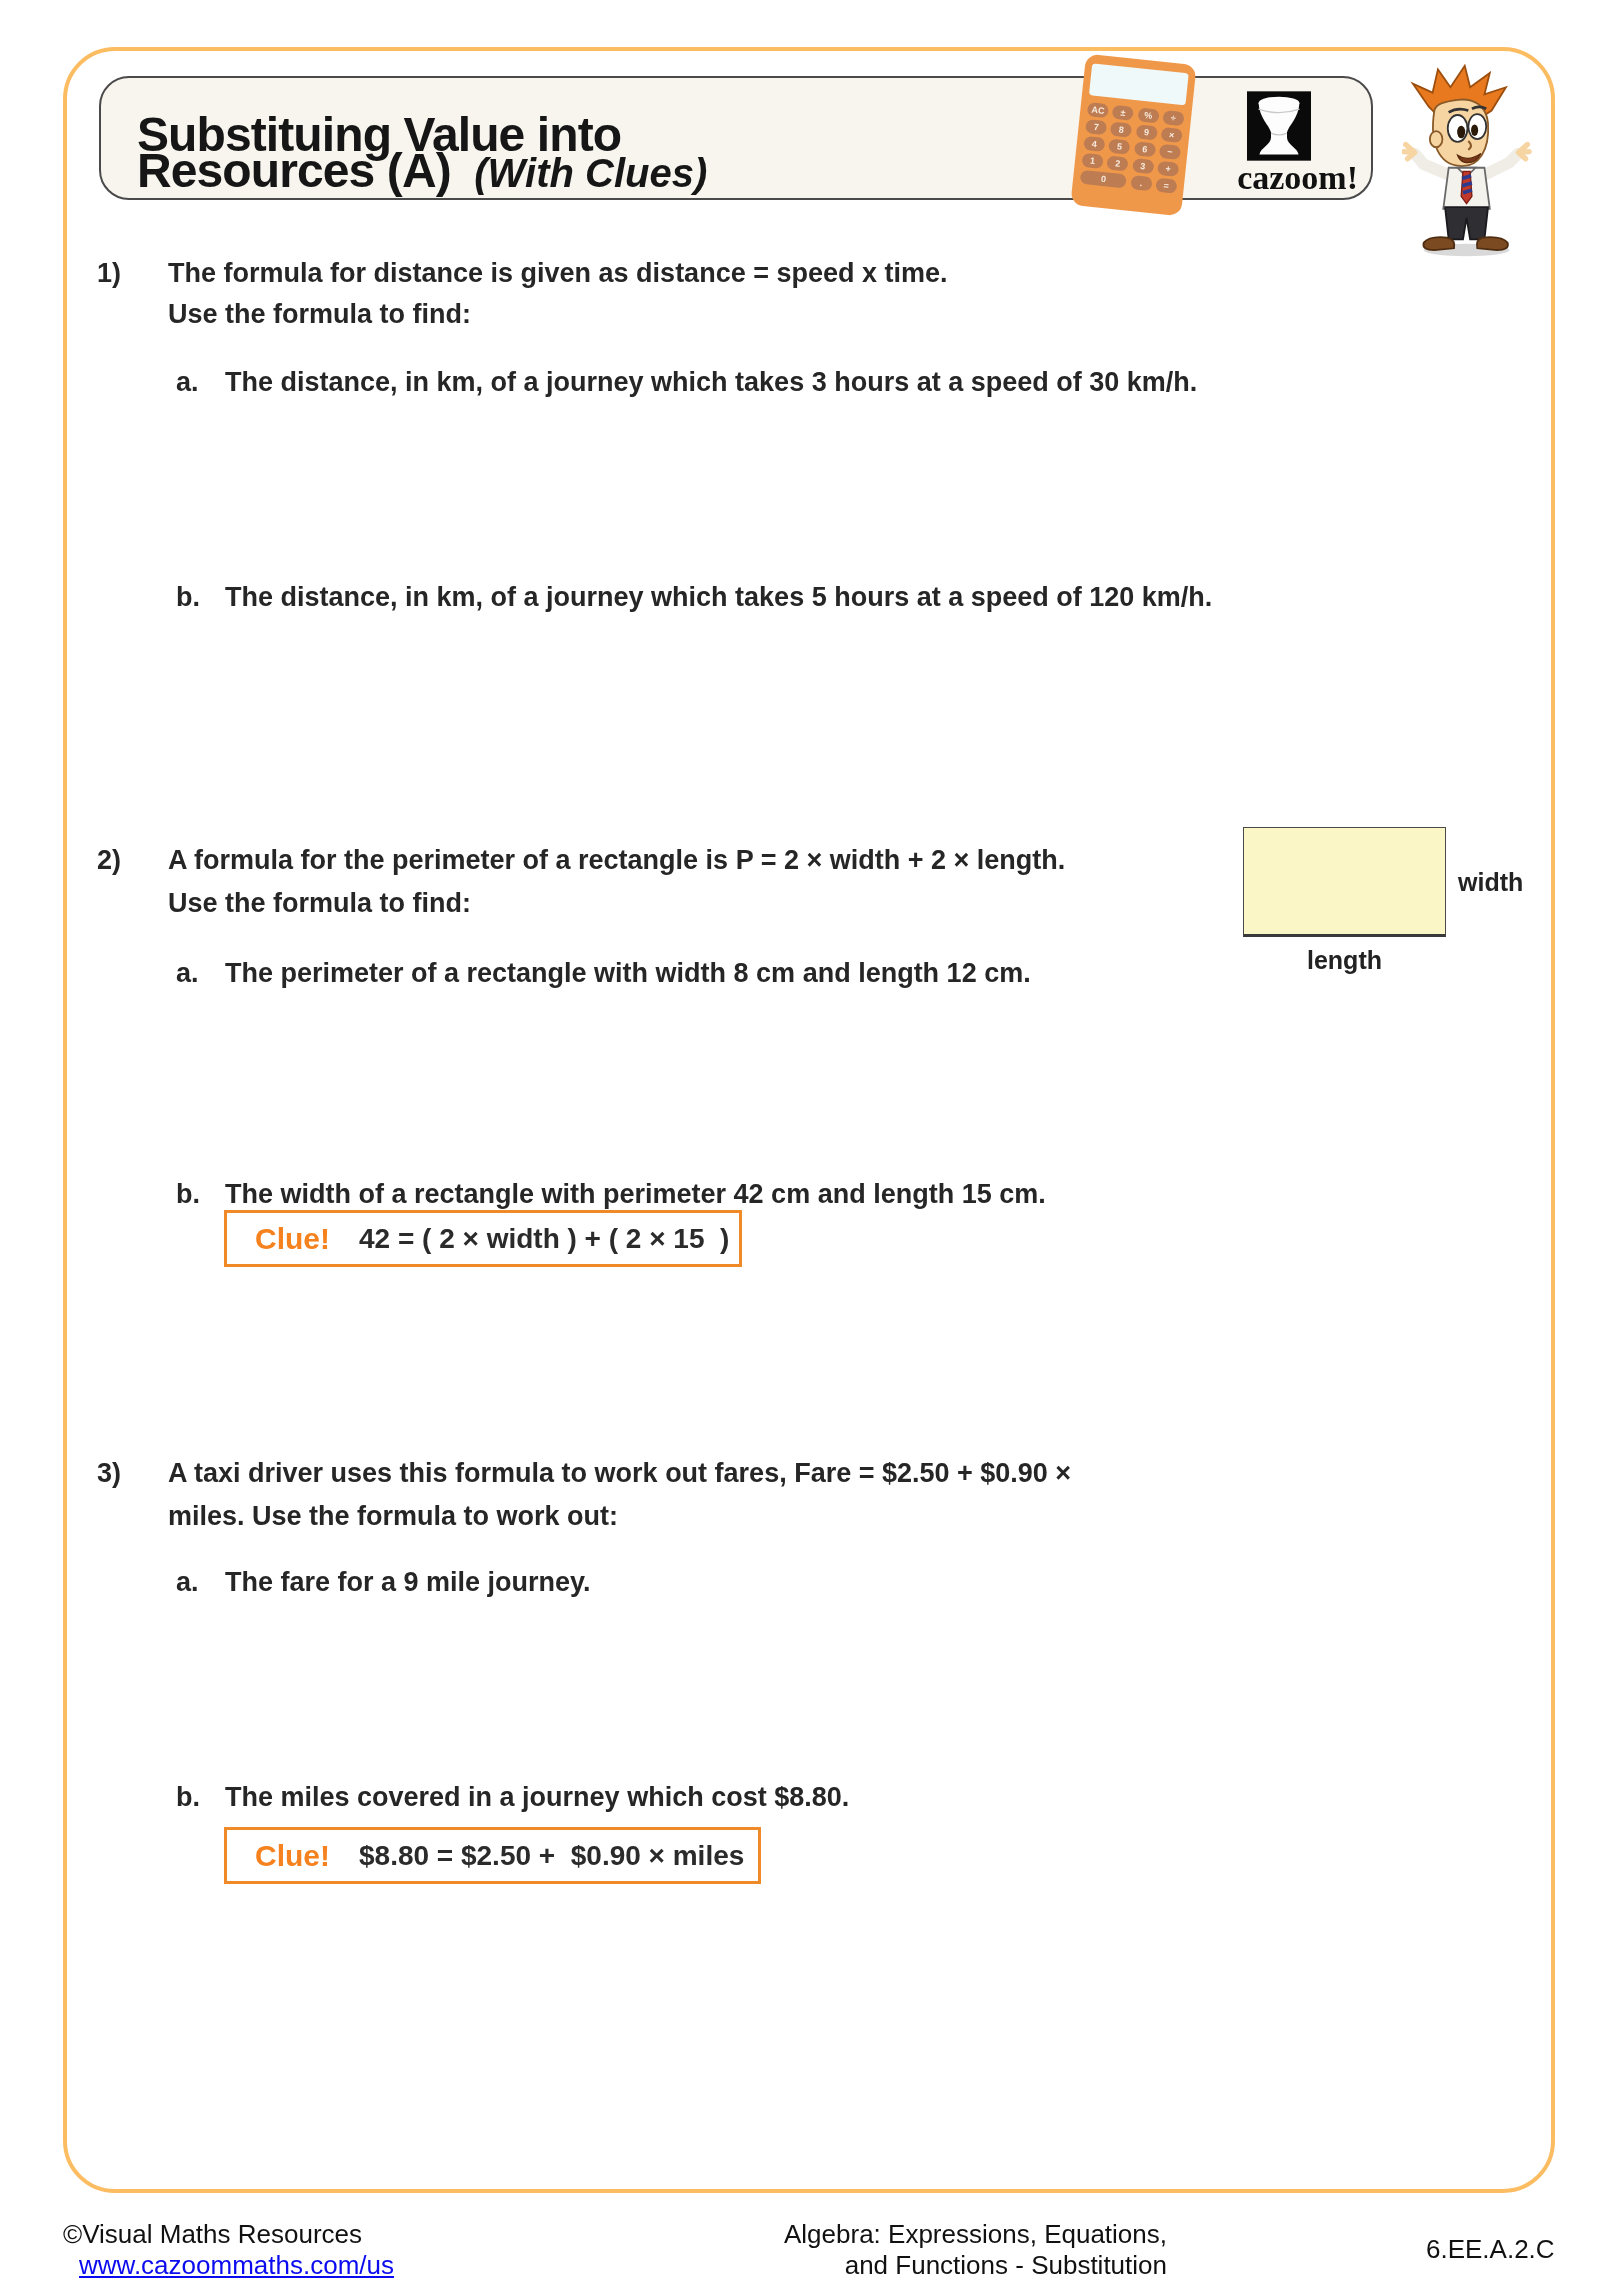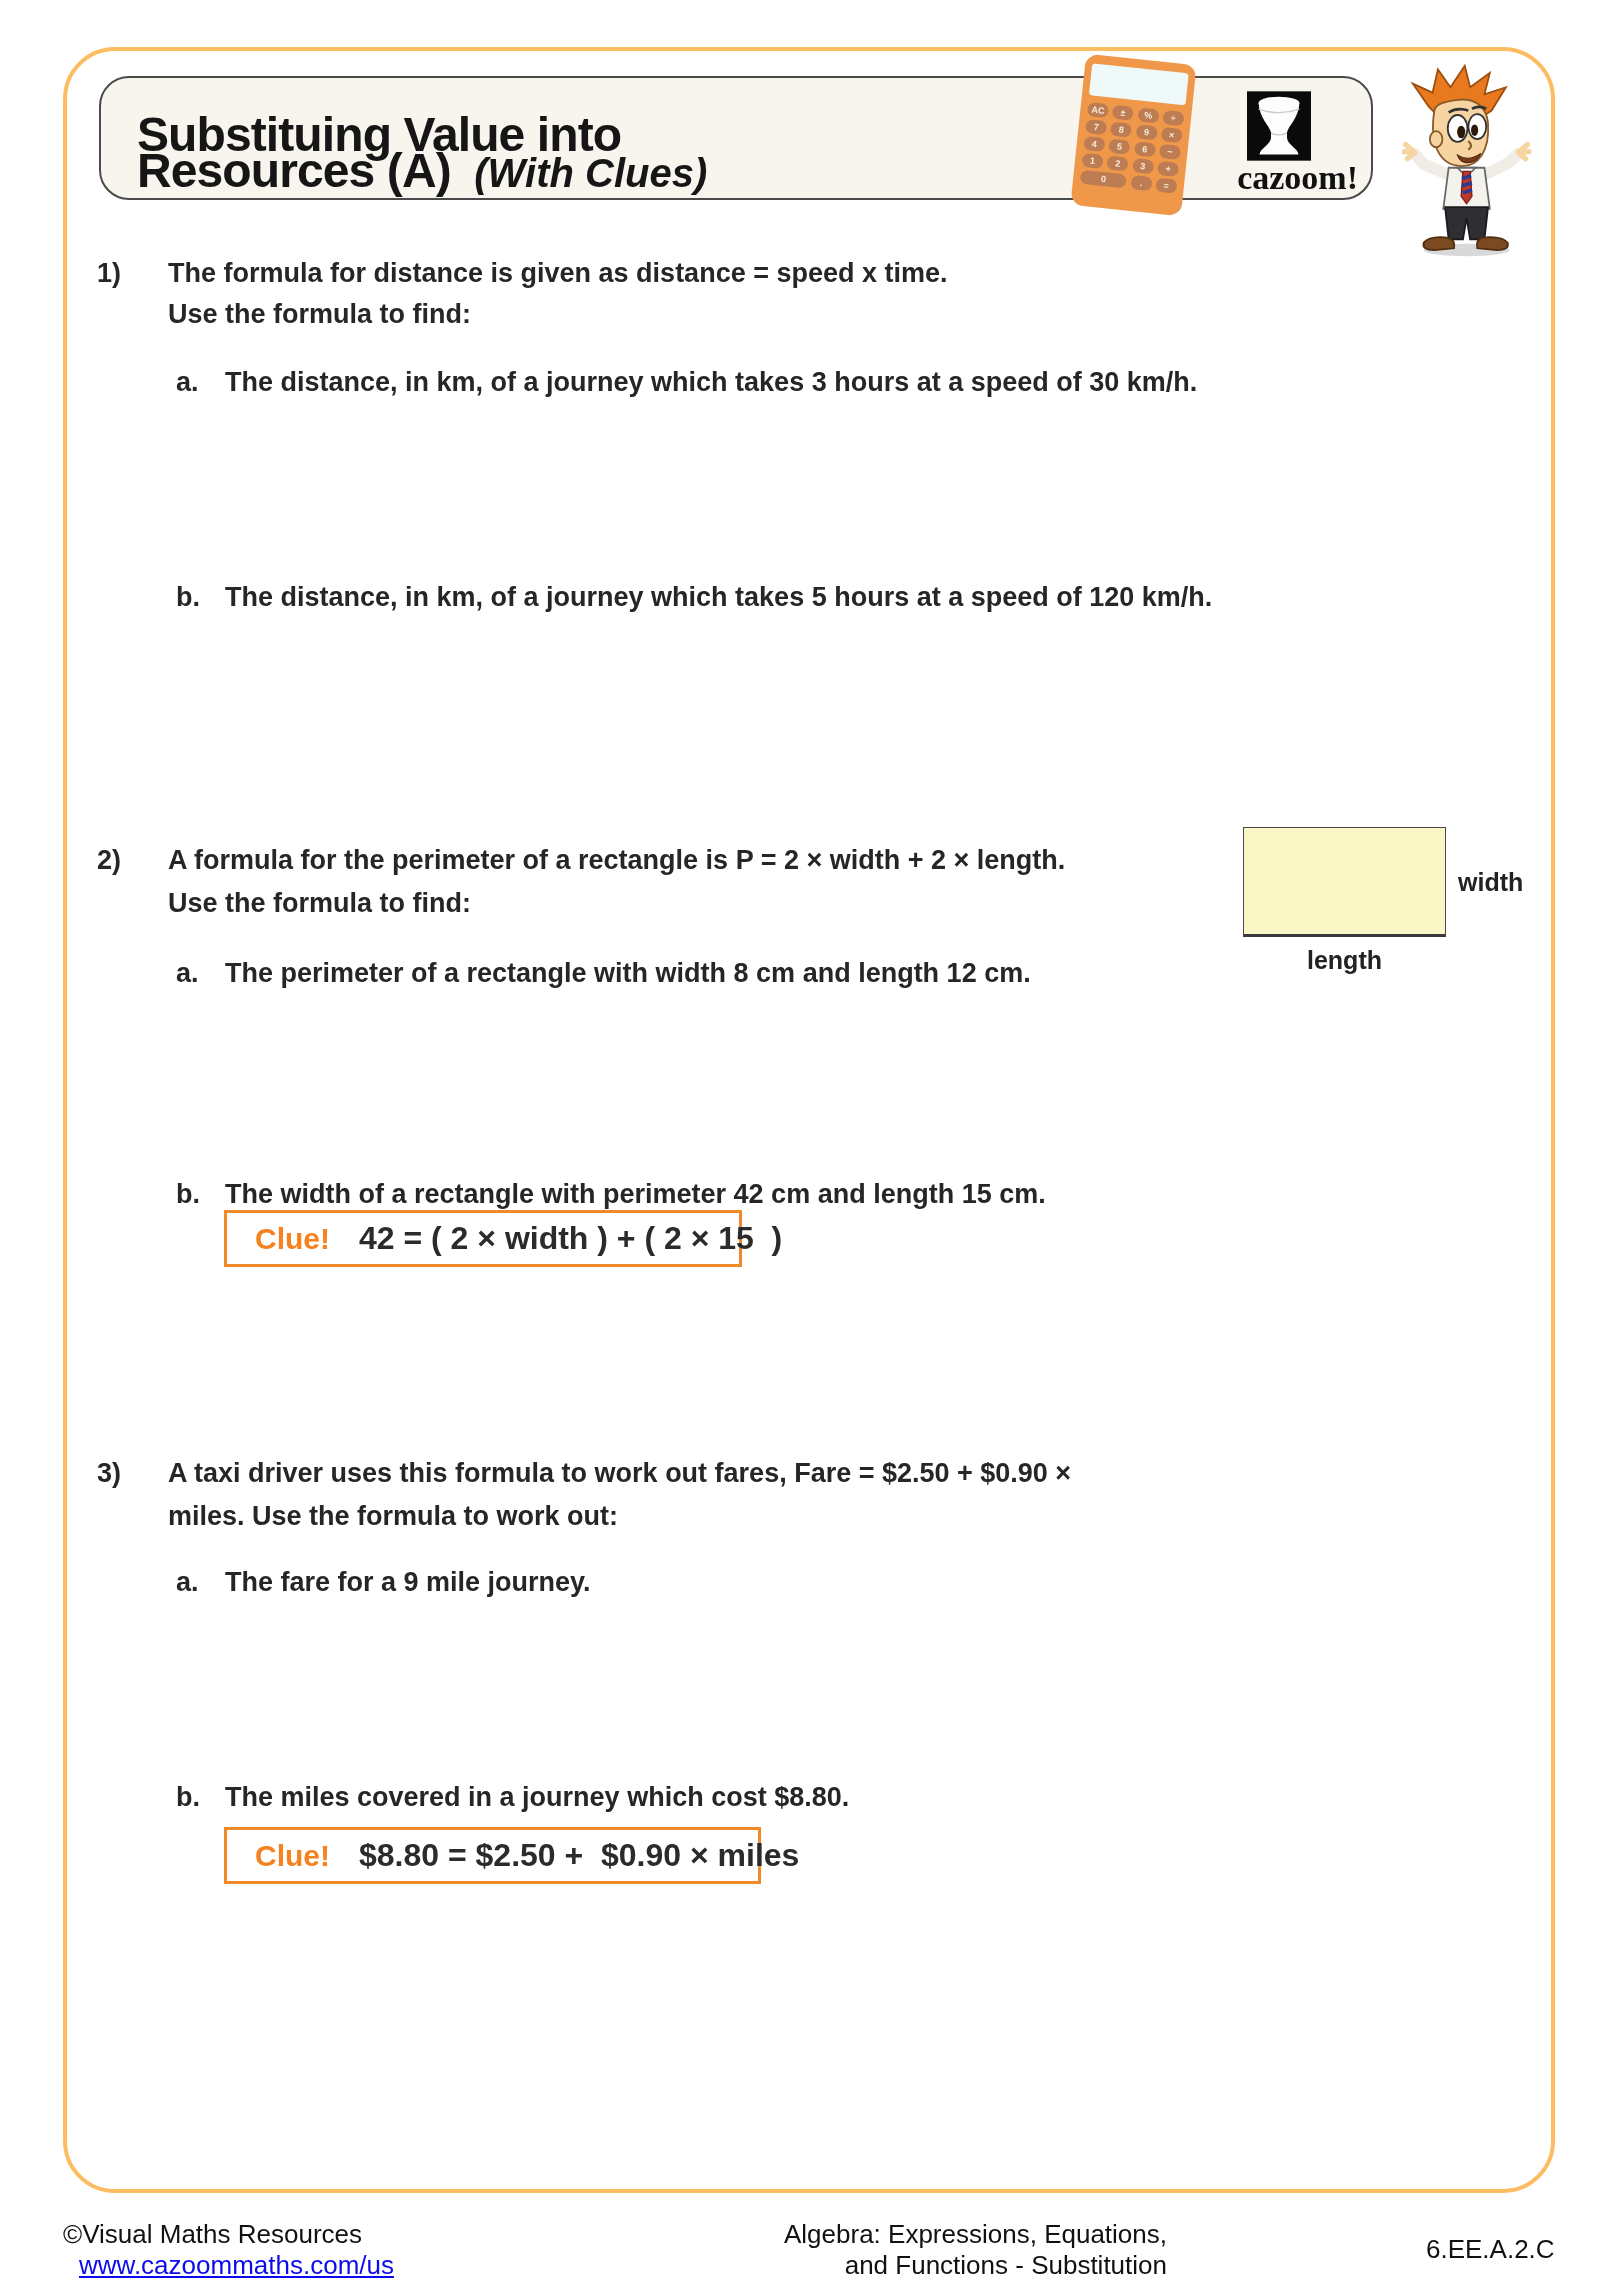--- a/index.html
+++ b/index.html
@@ -53,21 +53,21 @@
     position:absolute;left:1243px;top:827px;width:203px;height:110px;
     background:#FAF6C5;border:1.8px solid #4A4A4A;border-bottom:3.6px solid #3A3A3A;box-sizing:border-box;
   }
   .diagram-label{position:absolute;font-size:25px;font-weight:bold;color:#222;white-space:nowrap;}
   
   .clue-box{
     position:absolute;left:224px;height:57px;border:3.6px solid #F08A28;background:#ffffff;
     box-sizing:border-box;display:flex;align-items:center;padding:0 28px;
   }
   .clue-label{color:#F5821F;font-size:30px;font-weight:bold;margin-right:29px;}
-  .clue-text{color:#2B2B2B;font-size:32px;font-weight:bold;white-space:pre;}
+  .clue-text{color:#2B2B2B;font-size:28px;font-weight:bold;white-space:pre;}
   
   .footer-text{position:absolute;font-size:26px;color:#111;white-space:nowrap;}
   .footer-center{left:621px;width:546px;text-align:right;}
   .footer-link{color:#0B0BEF;text-decoration:underline;cursor:pointer;margin-left:16px;}
 </style>
 </head>
 <body>
 
 <div class="page-border"></div>
 

